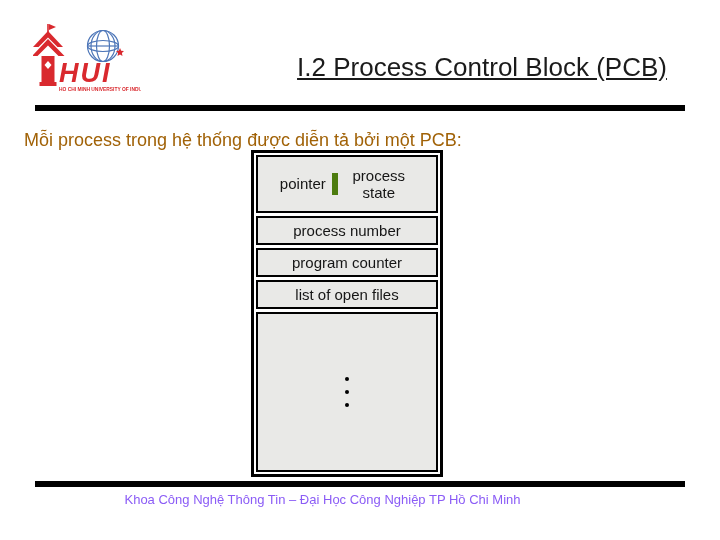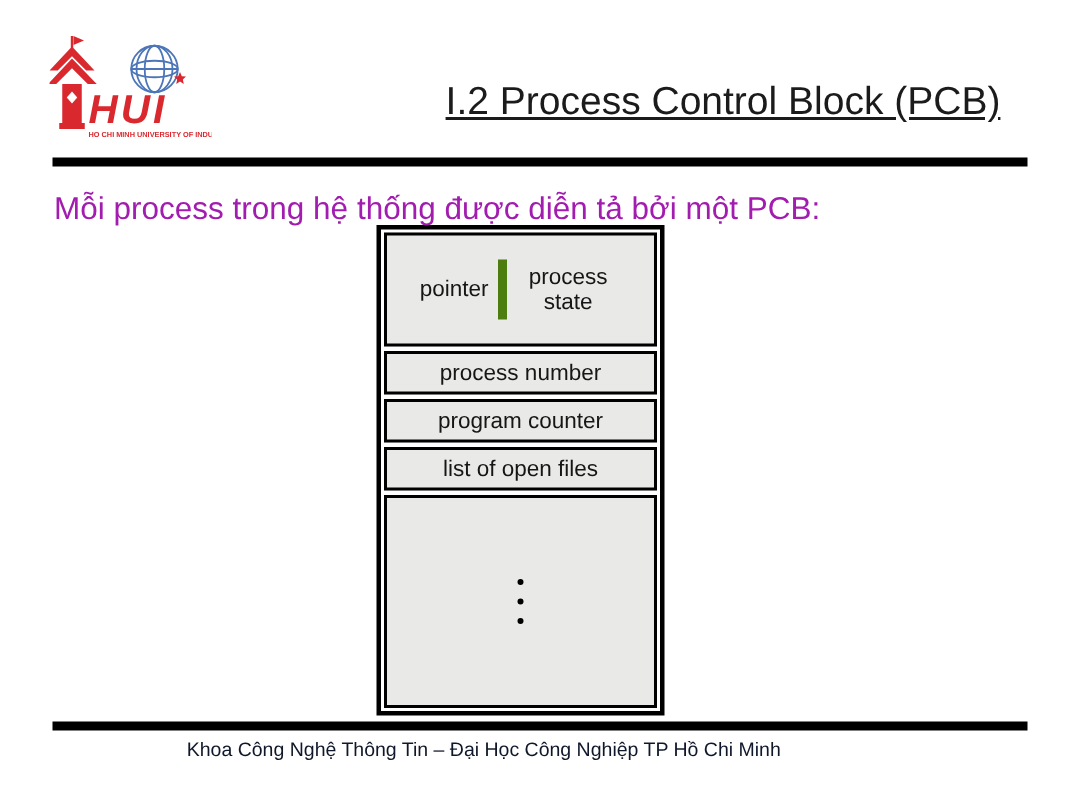--- a/index.html
+++ b/index.html
@@ -8,45 +8,45 @@
     font-family:"Liberation Sans",sans-serif;overflow:hidden;
   }
   .rule{position:absolute;left:35px;width:650px;height:6px;background:#000;}
   .rule-top{top:105px;}
   .rule-bottom{top:481px;}
   .title{
     position:absolute;left:262px;top:51px;width:440px;text-align:center;
     font-size:26px;line-height:32px;color:#1b1b1b;white-space:nowrap;text-decoration:underline;
   }
   .body-text{
-    position:absolute;left:36px;top:127px;font-size:21px;line-height:26px;
-    color:#a21caf;z-index:2;white-space:nowrap;
+    position:absolute;left:24px;top:127px;font-size:18px;line-height:26px;
+    color:#a16207;z-index:2;white-space:nowrap;
   }
   .pcb{
     position:absolute;left:251px;top:150px;width:192px;height:327px;
     box-sizing:border-box;border:3px solid #000;background:#fff;padding:2px;
     display:flex;flex-direction:column;gap:3px;z-index:1;
   }
   .cell{
     background:#e9e9e7;border:2px solid #000;box-sizing:border-box;
     display:flex;align-items:center;justify-content:center;
     font-size:15px;color:#161616;text-align:center;line-height:1.15;
   }
-  .row-split{height:76px;padding:16px;text-align:center;}
+  .row-split{height:58px;padding:16px;text-align:center;}
   .row-split .half{
     flex:1 1 48%;height:100%;display:flex;align-items:center;justify-content:center;
   }
   .row-split .half.right{flex-basis:52%;border-left:6px solid #4d7c0f;padding:0 10px;}
   .row-small{height:29px;text-align:center;}
   .row-tall{height:63px;}
   .row-dots{flex:1;display:flex;flex-direction:column;align-items:center;justify-content:center;gap:9px;}
   .dot{width:4px;height:4px;border-radius:50%;background:#000;}
   .footer{
     position:absolute;left:35px;top:492px;width:575px;text-align:center;
-    font-size:13px;color:#0f172a;white-space:nowrap;
+    font-size:13px;color:#8b5cf6;white-space:nowrap;
   }
   .logo{position:absolute;left:33px;top:20px;}
 </style>
 </head>
 <body>
 
 <div class="slide">
 
   <svg class="logo" width="108" height="78" viewBox="0 0 108 78">
 

